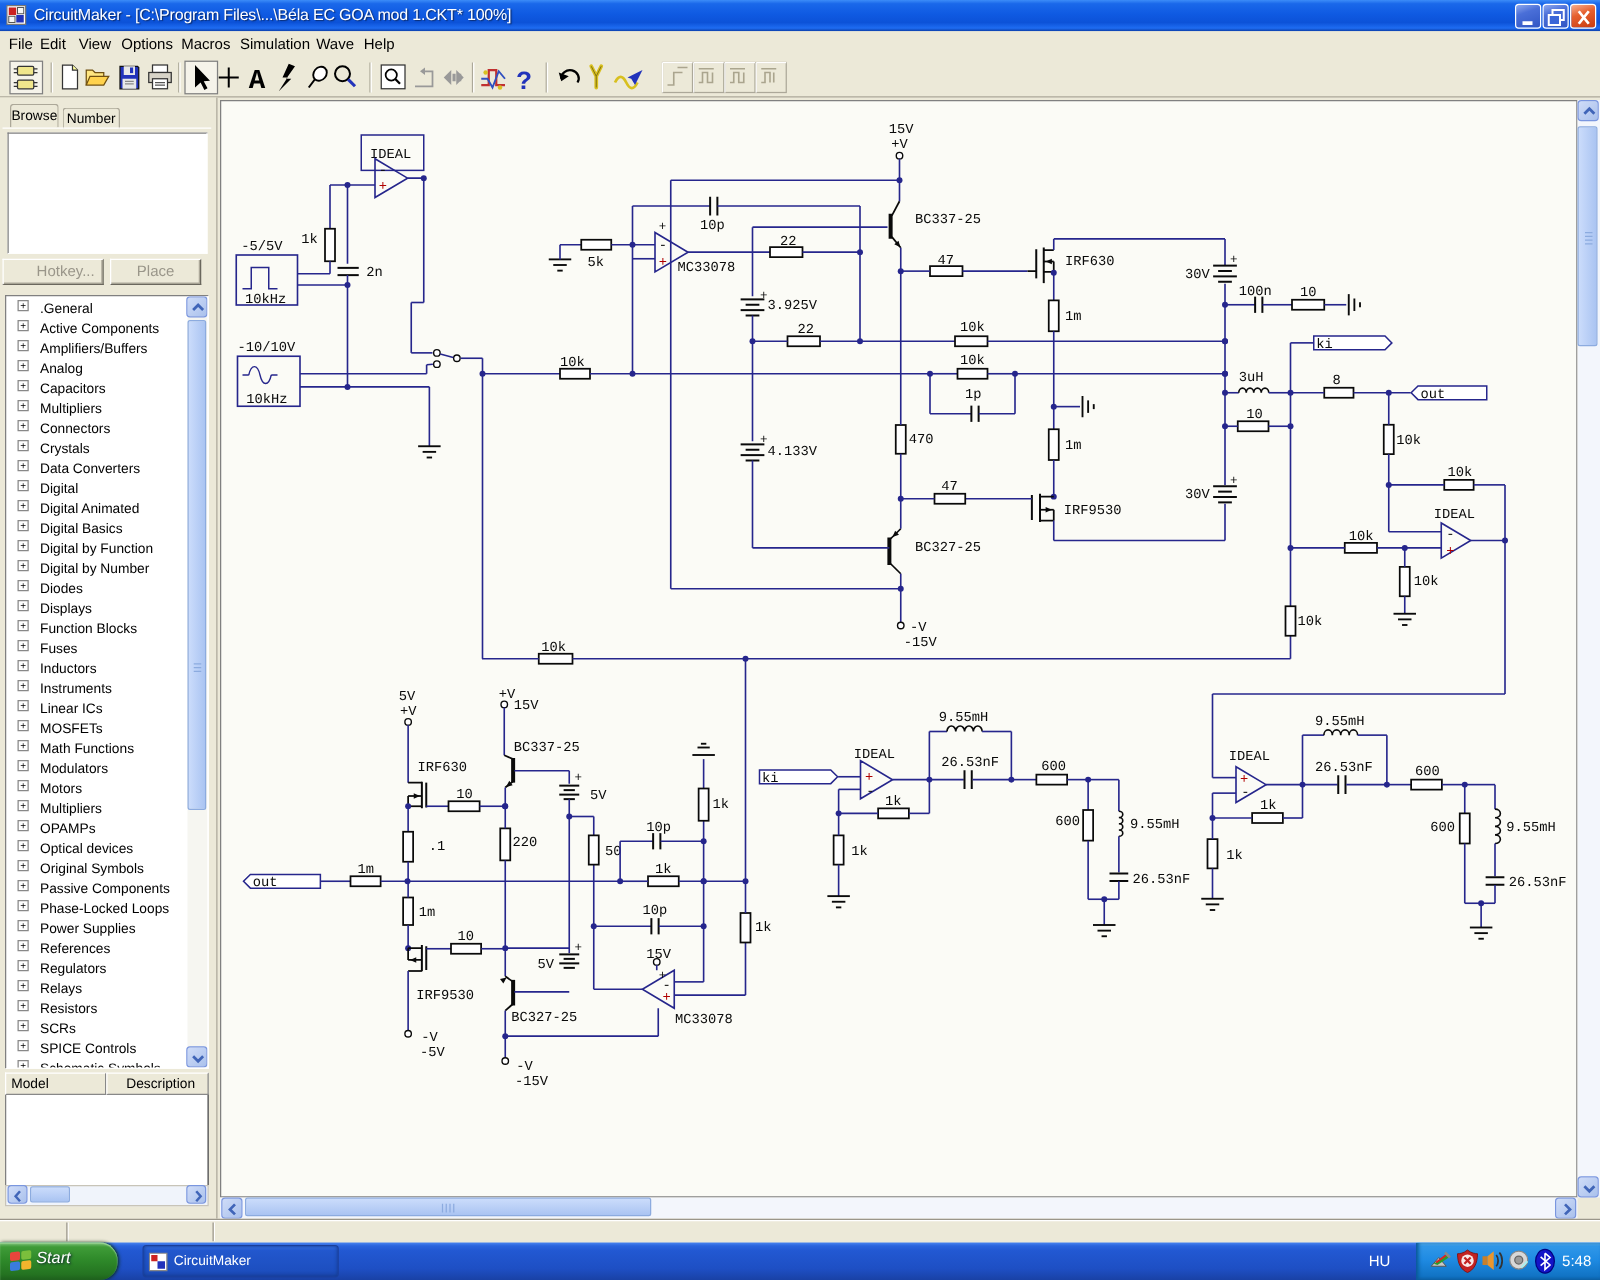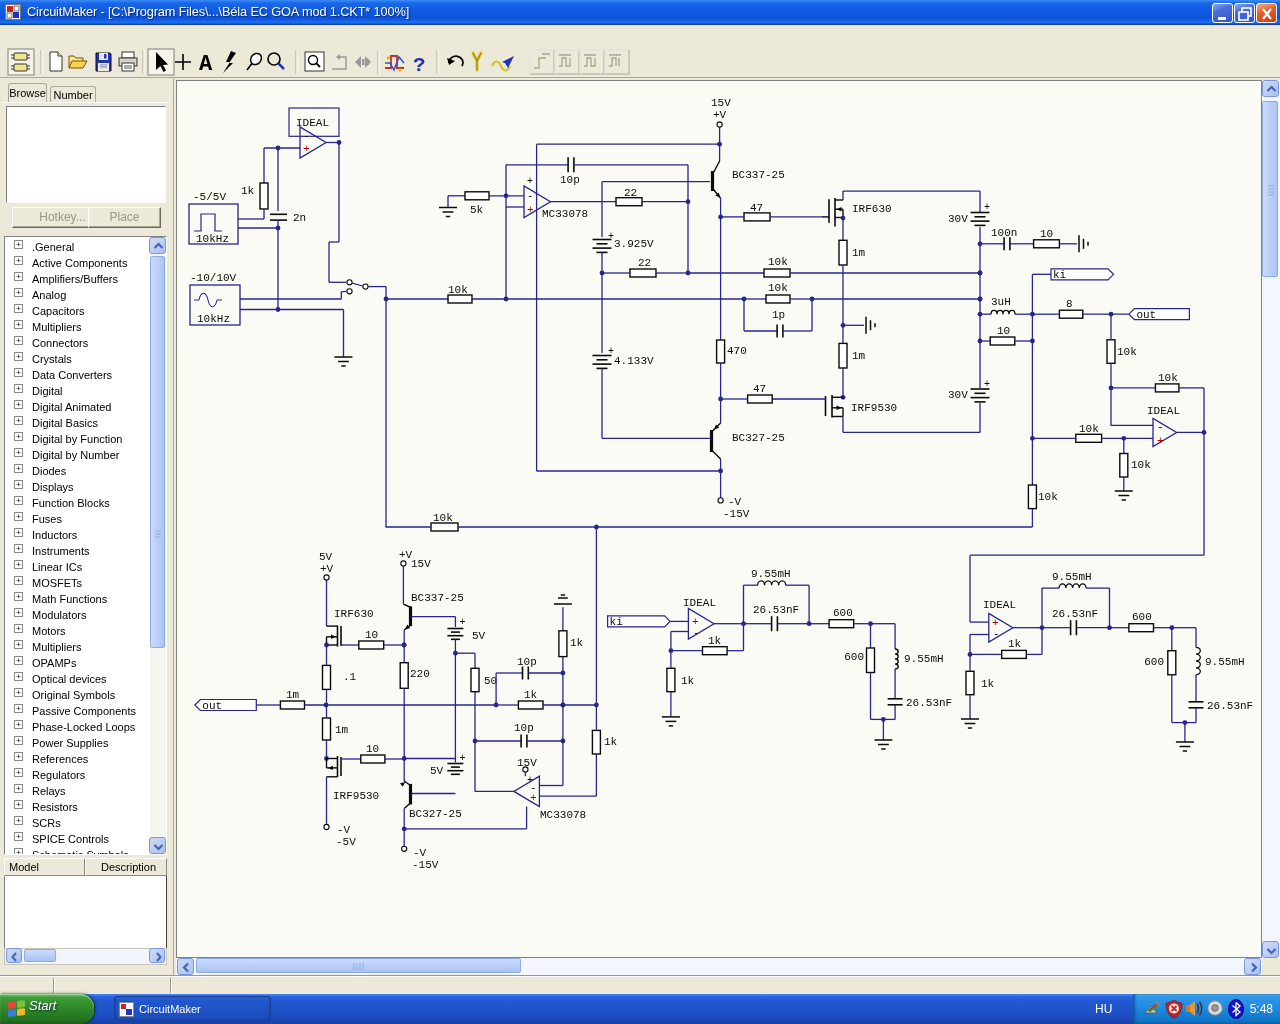--- a/index.html
+++ b/index.html
@@ -85,20 +85,30 @@
           <rect x="7" y="4" width="9" height="8" fill="none" stroke="#fff" stroke-width="1.6"></rect>
           <rect x="4" y="8" width="9" height="8" fill="#3a66d8" stroke="#fff" stroke-width="1.6"></rect>
         </svg>
       </div>
  <div class="wbtn" id="bclose">
         <svg class="wg" width="21" height="20">
           <path d="M6,5 L14,15 M14,5 L6,15" stroke="#fff" stroke-width="2.2"></path>
         </svg>
       </div>
 </div>
+<div id="menu">
+ <span style="left:7px">File</span>
+      <span style="left:32px">Edit</span>
+      <span style="left:63px">View</span>
+ <span style="left:97px">Options</span>
+      <span style="left:145px">Macros</span>
+      <span style="left:192px">Simulation</span>
+ <span style="left:253px">Wave</span>
+      <span style="left:291px">Help</span>
+</div>
 <div id="toolbar">
       <svg width="1280" height="32" style="position:absolute;left:0;top:0">
         <rect x="8" y="3" width="26" height="26" fill="#f5f3ea" stroke="#808080" stroke-width="1"></rect>
         <g>
           <rect x="14" y="7" width="13" height="7" rx="1" fill="#f0e68c" stroke="#333"></rect>
           <rect x="14" y="18" width="13" height="7" rx="1" fill="#f0e68c" stroke="#333"></rect>
           <line x1="11" y1="9" x2="14" y2="9" stroke="#333"></line>
           <line x1="11" y1="12" x2="14" y2="12" stroke="#333"></line>
           <line x1="27" y1="9" x2="30" y2="9" stroke="#333"></line>
           <line x1="27" y1="12" x2="30" y2="12" stroke="#333"></line>
@@ -205,21 +215,21 @@
           <path d="M584,20 L587,20 L587,12 L591,12 L591,20 L595,20 L595,12 M584,9 L596,9"></path>
           <path d="M609,20 L612,20 L612,12 L616,12 L616,20 M619,12 L619,20 M609,9 L621,9"></path>
         </g>
       </svg>
     </div>
 <div id="lp">
  <div class="tab" style="left:8px; top:6px; width:39px; height:19px; line-height:18px; top:5px;">Browse</div>
  <div class="tab" style="left:50px; top:8px; width:46px; height:17px; line-height:16px;">Number</div>
  <div id="tabline"></div>
  <div id="whitebox"></div>
- <div class="gbtn" style="left:12px; width:81px;padding-left:20px;">Hotkey...</div>
+ <div class="gbtn" style="left:2px; width:81px;padding-left:20px;">Hotkey...</div>
  <div class="gbtn" style="left:88px; width:73px;">Place</div>
  <div id="tree">
         <div class="ti"><span class="pb">+</span><span class="tl">.General</span></div>
         <div class="ti"><span class="pb">+</span><span class="tl">Active Components</span></div>
         <div class="ti"><span class="pb">+</span><span class="tl">Amplifiers/Buffers</span></div>
         <div class="ti"><span class="pb">+</span><span class="tl">Analog</span></div>
         <div class="ti"><span class="pb">+</span><span class="tl">Capacitors</span></div>
         <div class="ti"><span class="pb">+</span><span class="tl">Multipliers</span></div>
         <div class="ti"><span class="pb">+</span><span class="tl">Connectors</span></div>
         <div class="ti"><span class="pb">+</span><span class="tl">Crystals</span></div>

